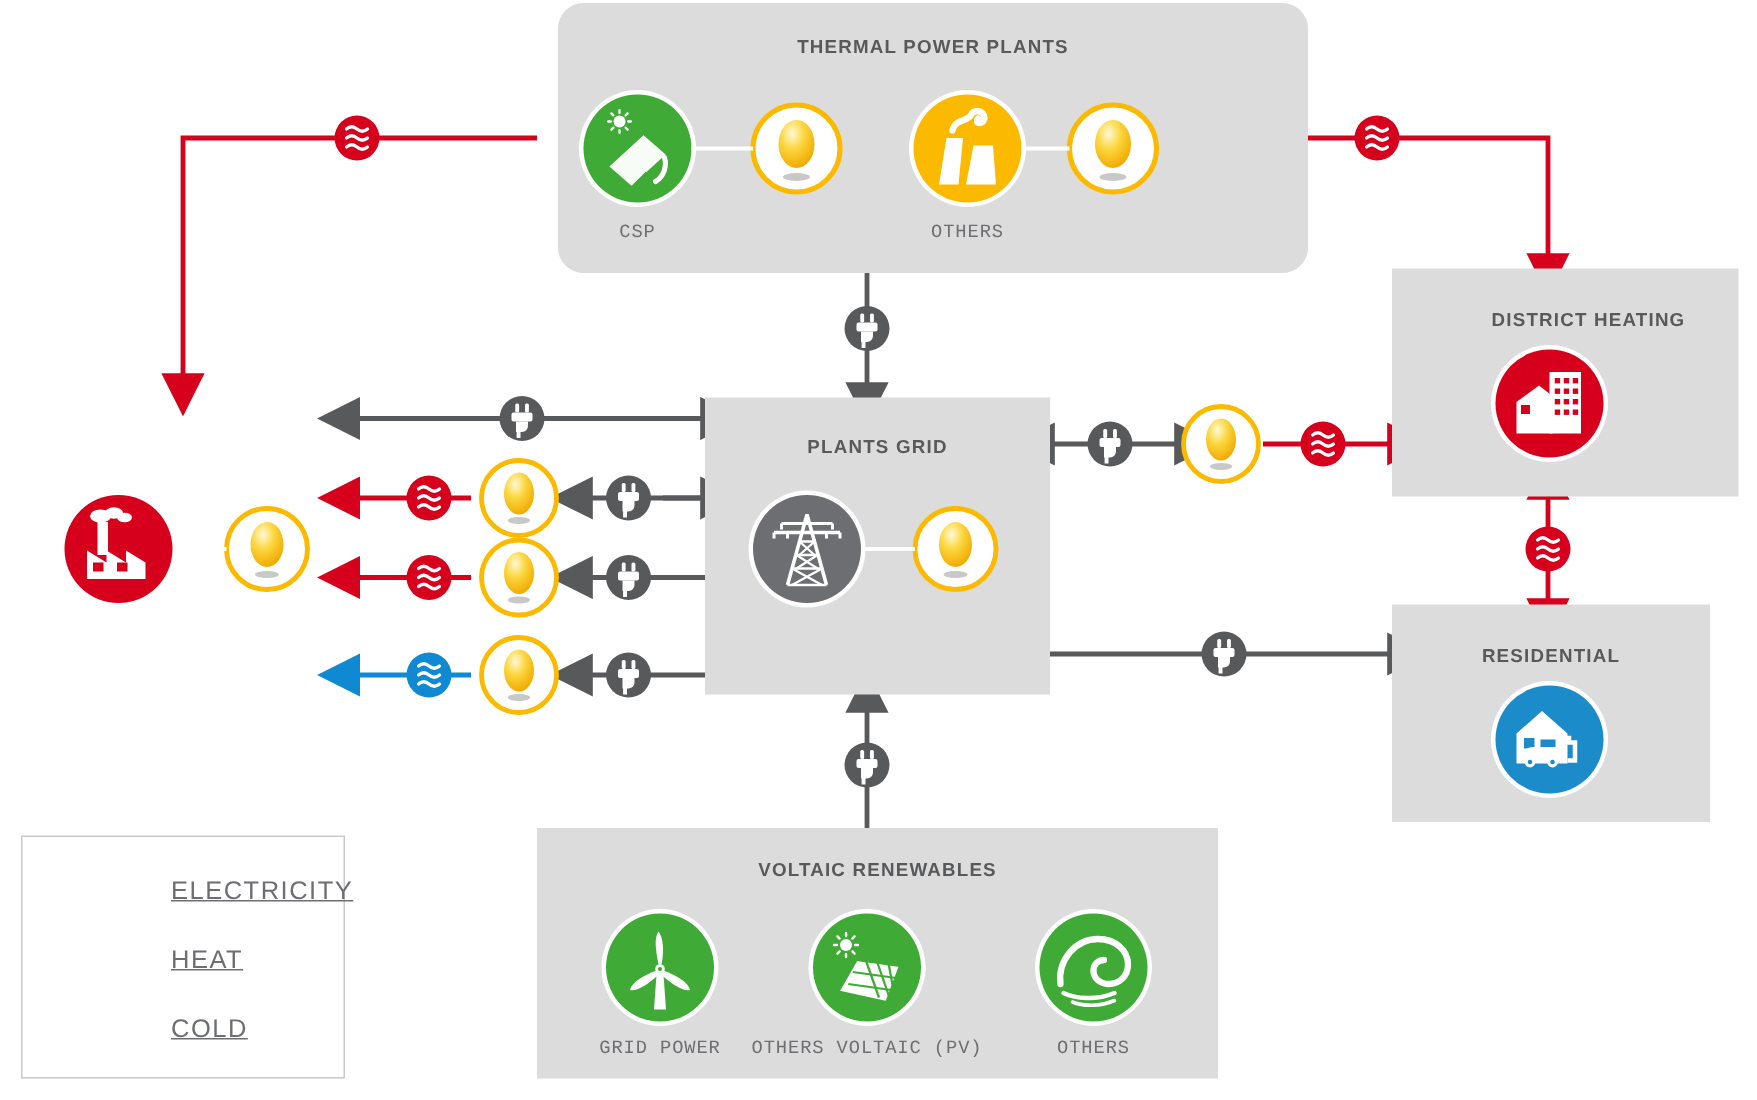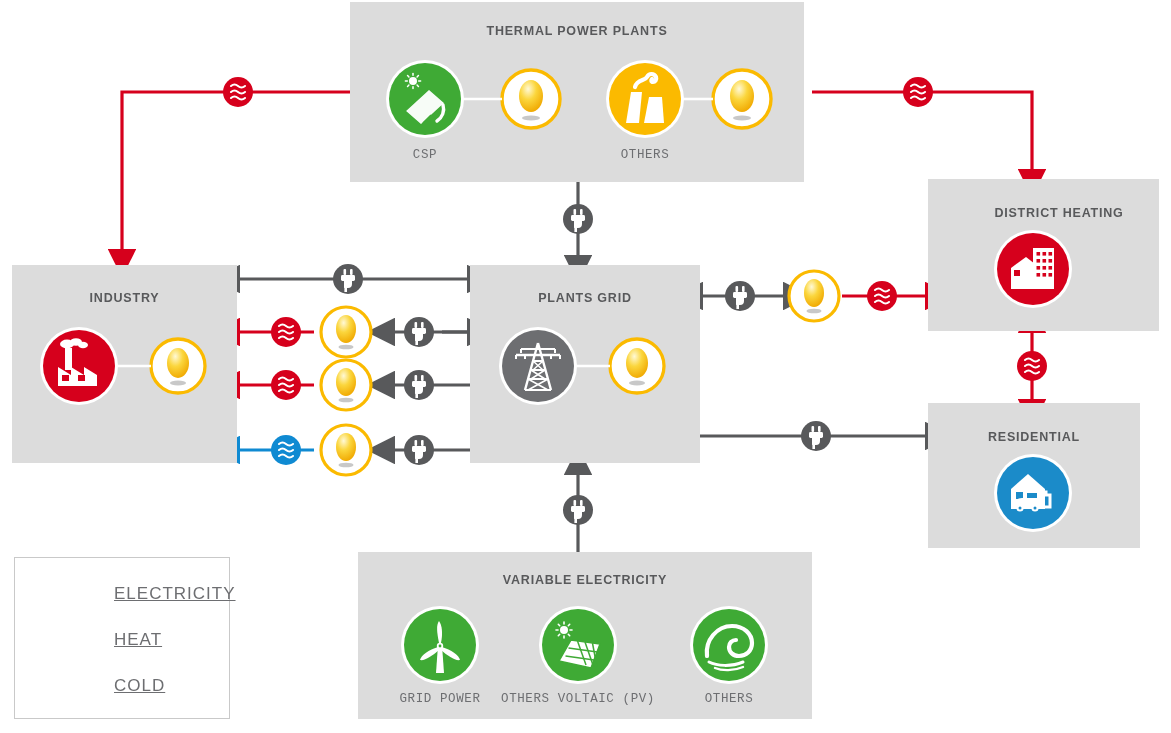--- a/index.html
+++ b/index.html
@@ -135,42 +135,39 @@
 
     <g>
       <path d="M700,436 L928,436" stroke="#58595b" stroke-width="3.2" fill="none" marker-end="url(#arrE)"></path>
     </g>
 
     <g>
       <path d="M1032,330 L1032,402" stroke="#d6001c" stroke-width="3.2" fill="none" marker-end="url(#arrH)" marker-start="url(#arrHs)"></path>
     </g>
   </svg>
 
-  <div class="box" style="left:350px; top:2px; width:454px; height:180px;">
+  <div class="box" style="left:372px; top:2px; width:500px; height:180px;border-radius:17px;">
     <div class="box-title" style="top:22px;">THERMAL POWER PLANTS</div>
   </div>
 
-  <div class="box" style="left:12px; top:265px; width:225px; height:198px;">
-    <div class="box-title" style="top:26px;">INDUSTRY</div>
-  </div>
 
   <div class="box" style="left:470px; top:265px; width:230px; height:198px;">
     <div class="box-title" style="top:26px;">PLANTS GRID</div>
   </div>
 
   <div class="box" style="left:928px; top:179px; width:231px; height:152px;">
     <div class="box-title" style="top:27px;padding-left:31px;">DISTRICT HEATING</div>
   </div>
 
   <div class="box" style="left:928px; top:403px; width:212px; height:145px;">
     <div class="box-title" style="top:27px;">RESIDENTIAL</div>
   </div>
 
   <div class="box" style="left:358px; top:552px; width:454px; height:167px;">
-    <div class="box-title" style="top:21px;">VARIABLE ELECTRICITY</div>
+    <div class="box-title" style="top:21px;">VOLTAIC RENEWABLES</div>
   </div>
 
   <svg class="svg-abs" width="1171" height="733">
     <defs>
       <radialGradient id="eggGrad" cx="38%" cy="28%" r="75%">
         <stop offset="0%" stop-color="#fff9d6"></stop>
         <stop offset="45%" stop-color="#fbd63d"></stop>
         <stop offset="100%" stop-color="#f0a800"></stop>
       </radialGradient>
       <radialGradient id="ringGlow" cx="50%" cy="50%" r="50%">

